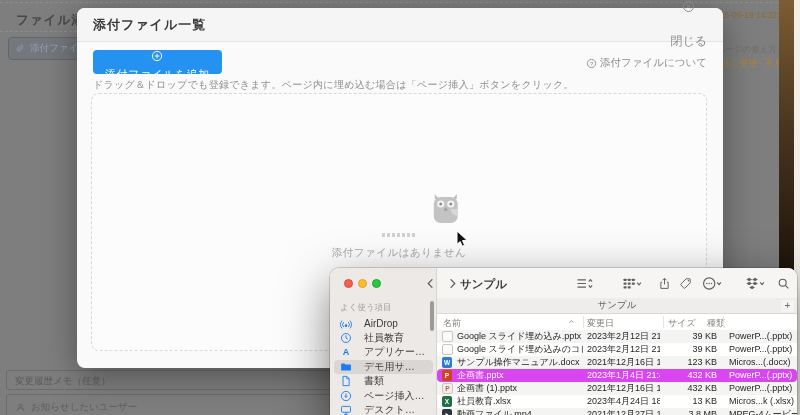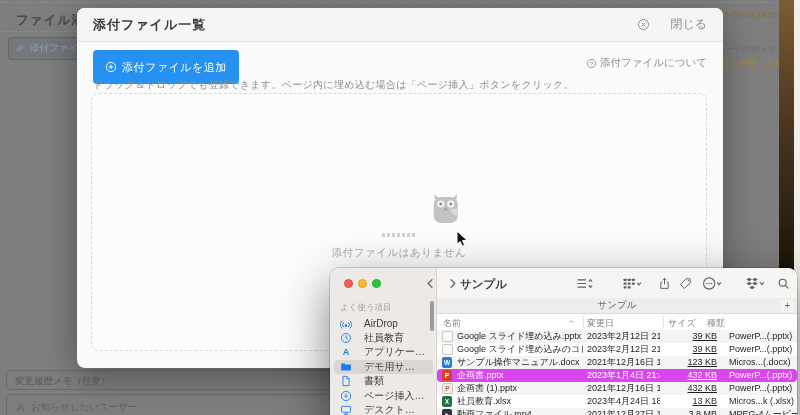--- a/index.html
+++ b/index.html
@@ -30,25 +30,25 @@
   .edge-dark{left:779px;top:0;width:15px;height:415px;z-index:1;
              background:linear-gradient(#7d5c33,#4a3620 30%,#171007 70%,#0d0a06);}
   .edge-white{left:794px;top:0;width:6px;height:415px;z-index:1;background:#f2efe9;}
 
   
   .modal{left:77px;top:8px;width:646px;height:360px;z-index:5;border-radius:8px;
          background:#fafafa;box-shadow:0 8px 34px rgba(0,0,0,.35);}
   .modal-header{height:34px;display:flex;align-items:center;padding:0 16px;background:#f5f5f5;
                 border-bottom:1px solid #e4e4e4;border-radius:8px 8px 0 0;box-sizing:border-box;}
   .modal-title{font-size:13px;font-weight:bold;color:#3b3b3b;letter-spacing:1px;}
-  .modal-close{margin-left:auto;display:flex;align-items:center;gap:20px;color:#8b8b8b;font-size:12px;cursor:default;}
+  .modal-close{margin-left:auto;display:flex;align-items:center;gap:20px;color:#8b8b8b;font-size:12px;cursor:default;flex-direction:column;}
   .modal-close .icon{width:13px;height:13px;}
   .modal-body{position:relative;height:326px;}
-  .add-btn{position:absolute;left:16px;top:8px;height:34px;background:#2591f0;color:#fff;font-size:11px;
-           border:none;border-radius:4px;display:flex;align-items:center;gap:5px;padding:0 12px;letter-spacing:.5px;}
+  .add-btn{position:absolute;left:16px;top:8px;height:24px;background:#2591f0;color:#fff;font-size:11px;
+           border:none;border-radius:4px;display:flex;align-items:center;gap:5px;padding:0 12px;letter-spacing:.5px;flex-direction:column;}
   .add-btn .icon{width:12px;height:12px;color:#fff;}
   .about-link{position:absolute;right:16px;top:14px;font-size:10.5px;color:#8c8c8c;display:flex;align-items:center;gap:3px;}
   .about-link .icon{width:11px;height:11px;}
   .helper{position:absolute;left:16px;top:36px;font-size:10px;color:#8f8f8f;letter-spacing:.3px;}
   .dropzone{position:absolute;left:14px;top:51px;width:616px;height:258px;border:1px dashed #d8d8d8;
             border-radius:8px;background:#fcfcfc;box-sizing:border-box;}
   .empty{position:absolute;left:50%;top:97px;transform:translateX(-50%);text-align:right;}
   .owl{width:40px;height:36px;margin:0 auto;}
   .owl-wordmark{width:34px;height:4px;margin:2px auto 0;opacity:.8;
         background:repeating-linear-gradient(90deg,#c6c6c6 0 3px,transparent 3px 5px);}
@@ -79,21 +79,21 @@
   .hdiv{position:absolute;top:2px;height:12px;width:1px;background:#e7e5e3;}
   .sort-caret{position:absolute;left:130px;top:3px;width:9px;height:9px;color:#8a8a8a;}
   .f-rows{position:absolute;left:107px;right:0;top:62px;bottom:0;background:#fff;font-size:9px;color:#1f1f1f;}
   .f-row{position:relative;height:13px;}
   .f-row:nth-child(odd){background:#f4f4f2;}
   .f-row.sel{background:#d946ef;color:#fff;border-radius:4px;}
   .fc{position:absolute;top:0;height:13px;line-height:13px;overflow:hidden;white-space:nowrap;}
   .fc-icon{left:5px;width:12px;top:1px;height:11px;line-height:11px;}
   .fc-name{left:20px;width:126px;}
   .fc-date{left:150px;width:73px;}
-  .fc-size{left:220px;width:60px;text-align:right;text-decoration:underline;}
+  .fc-size{left:220px;width:60px;text-align:right;}
   .fc-kind{left:292px;width:70px;}
   .file-badge{display:inline-block;width:10px;height:11px;border-radius:2px;font-size:6.5px;font-weight:bold;
               color:#fff;text-align:center;line-height:11px;vertical-align:top;}
   .fb-slides{background:#fbfaf8;border:1px solid #c9c7c4;width:9px;height:9px;}
   .fb-word{background:#2b7cd3;}
   .fb-ppt{background:#d04423;}
   .fb-pptpale{background:#f0ece9;border:1px solid #cdc6c0;color:#b06a50;width:9px;height:9px;line-height:9px;}
   .fb-excel{background:#1e7145;}
   .fb-video{background:#2e3440;color:#fff;font-size:6px;}
 

